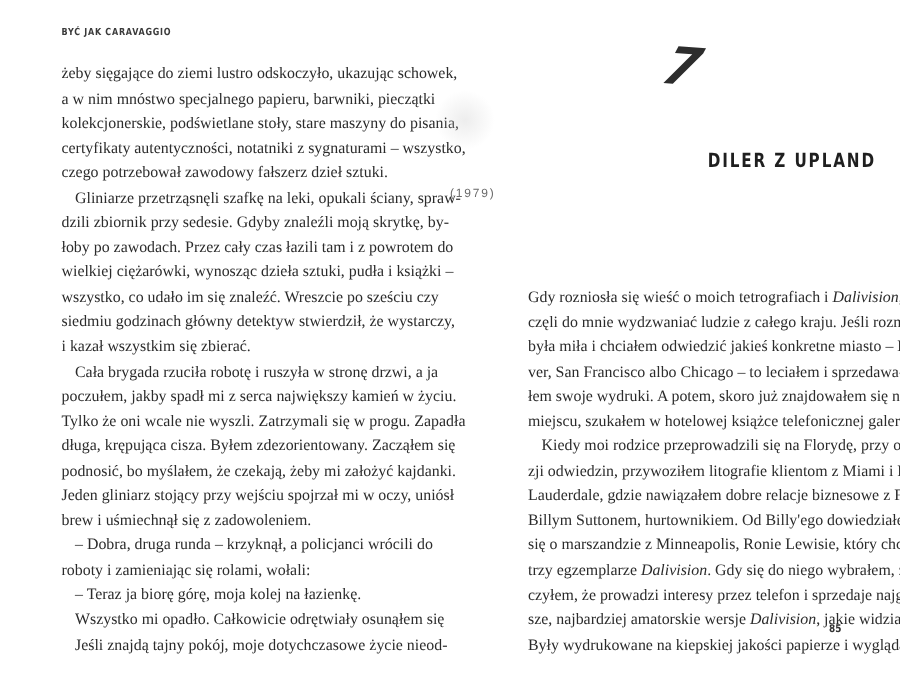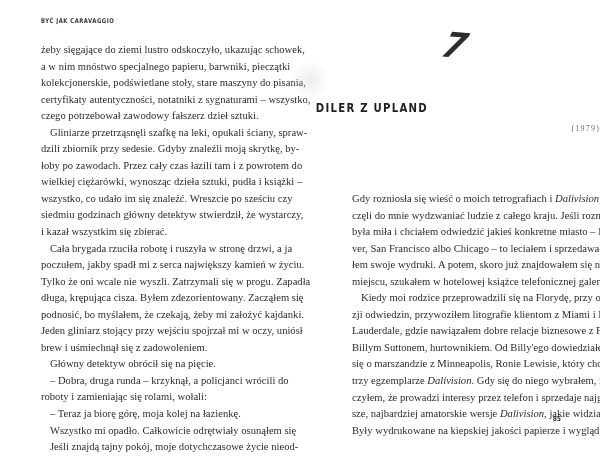--- a/index.html
+++ b/index.html
@@ -36,28 +36,28 @@
     .line em { font-style: italic; }
 
     
     .chapter-number {
       position: absolute; left: 143px; top: 28px;
       font-family: "DejaVu Sans", sans-serif; font-weight: bold; font-style: italic;
       font-size: 34px; color: #2d2d2d; transform: skewX(-14deg) rotate(4deg);
       line-height: 1;
     }
     .chapter-title {
-      position: absolute; left: 0; width: 300px; top: 100px; text-align: left;
+      position: absolute; left: 0; width: 300px; top: 100px; text-align: right;
       font-family: "DejaVu Sans", sans-serif; font-weight: bold;
       font-size: 13px; letter-spacing: 1.6px; color: #1f1f1f;
     }
     .chapter-title span { display: inline-block; transform: scaleX(0.78); }
     .chapter-year {
-      position: absolute; left: 0; width: 300px; top: 124px; text-align: right;
-      font-family: Liberation Serif, serif; font-size: 8px;
+      position: absolute; left: 0; width: 300px; top: 124px; text-align: left;
+      font-family: Liberation Sans, sans-serif; font-size: 8px;
       letter-spacing: 1.2px; color: #6a6a6a;
     }
     .page-number {
       position: absolute; left: 252px; top: 415px;
       font-family: "DejaVu Sans", sans-serif; font-weight: bold;
       font-size: 7px; color: #333; transform: scaleX(0.85);
     }
 
     
     .splash { position: absolute; border-radius: 50%; pointer-events: none; }
@@ -83,21 +83,20 @@
         <span class="line">wszystko, co udało im się znaleźć. Wreszcie po sześciu czy</span>
         <span class="line">siedmiu godzinach główny detektyw stwierdził, że wystarczy,</span>
         <span class="line last">i kazał wszystkim się zbierać.</span>
         <span class="line indent">Cała brygada rzuciła robotę i ruszyła w stronę drzwi, a ja</span>
         <span class="line">poczułem, jakby spadł mi z serca największy kamień w życiu.</span>
         <span class="line">Tylko że oni wcale nie wyszli. Zatrzymali się w progu. Zapadła</span>
         <span class="line">długa, krępująca cisza. Byłem zdezorientowany. Zacząłem się</span>
         <span class="line">podnosić, bo myślałem, że czekają, żeby mi założyć kajdanki.</span>
         <span class="line">Jeden gliniarz stojący przy wejściu spojrzał mi w oczy, uniósł</span>
         <span class="line last">brew i uśmiechnął się z zadowoleniem.</span>
-        <span class="line indent last">Główny detektyw obrócił się na pięcie.</span>
         <span class="line indent">– Dobra, druga runda – krzyknął, a policjanci wrócili do</span>
         <span class="line last">roboty i zamieniając się rolami, wołali:</span>
         <span class="line indent last">– Teraz ja biorę górę, moja kolej na łazienkę.</span>
         <span class="line indent">Wszystko mi opadło. Całkowicie odrętwiały osunąłem się</span>
         <span class="line indent">Jeśli znajdą tajny pokój, moje dotychczasowe życie nieod-</span>
       </div>
   </div>
 
   <div class="page page-right">
 

